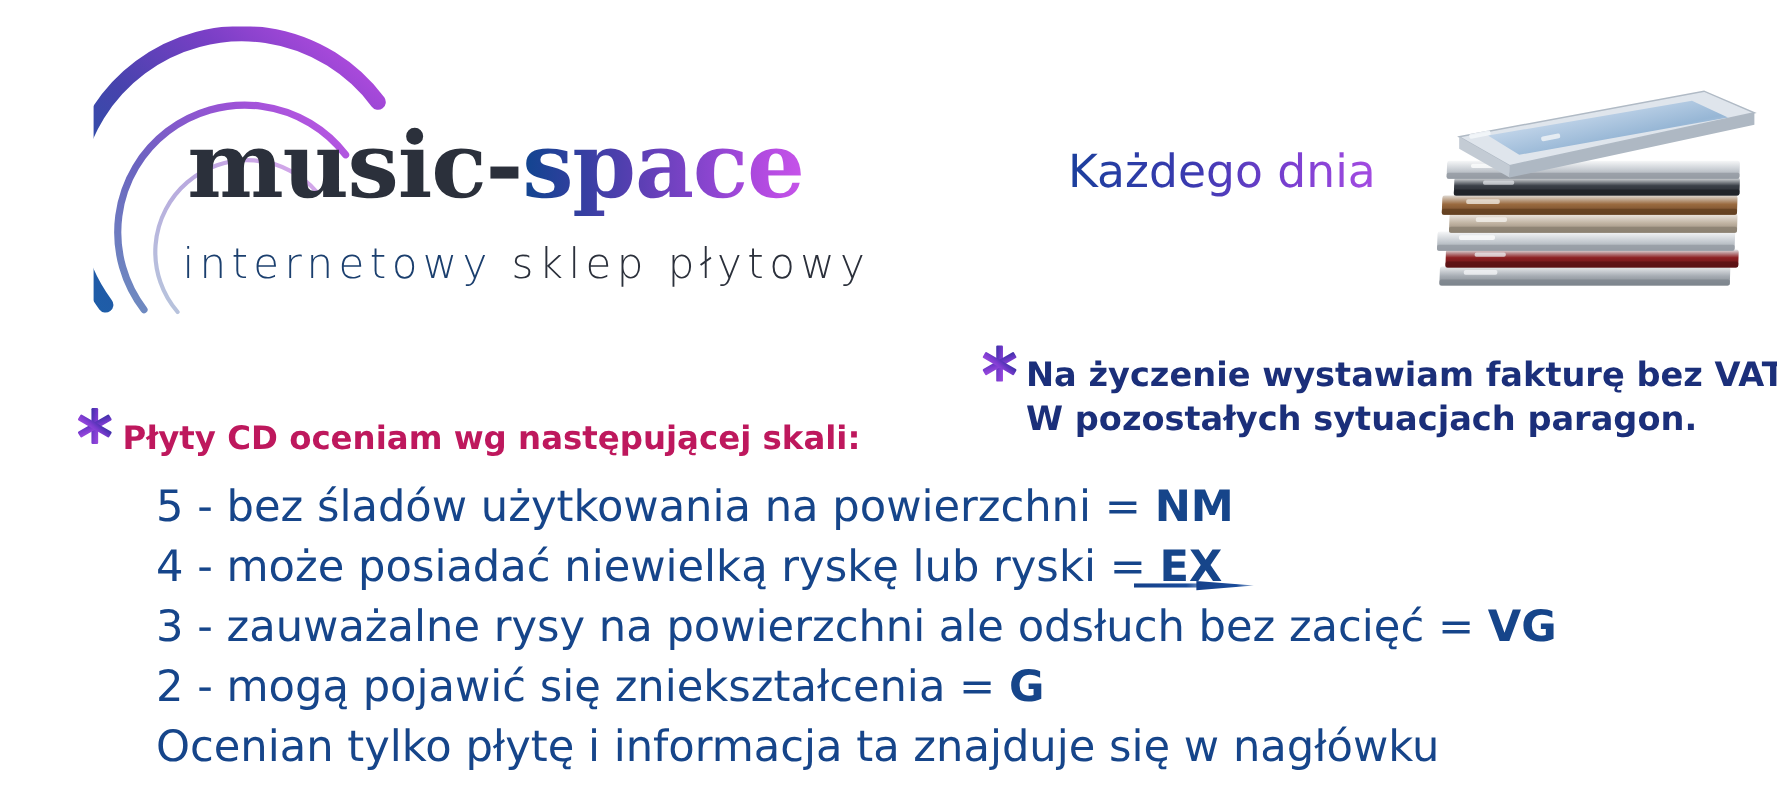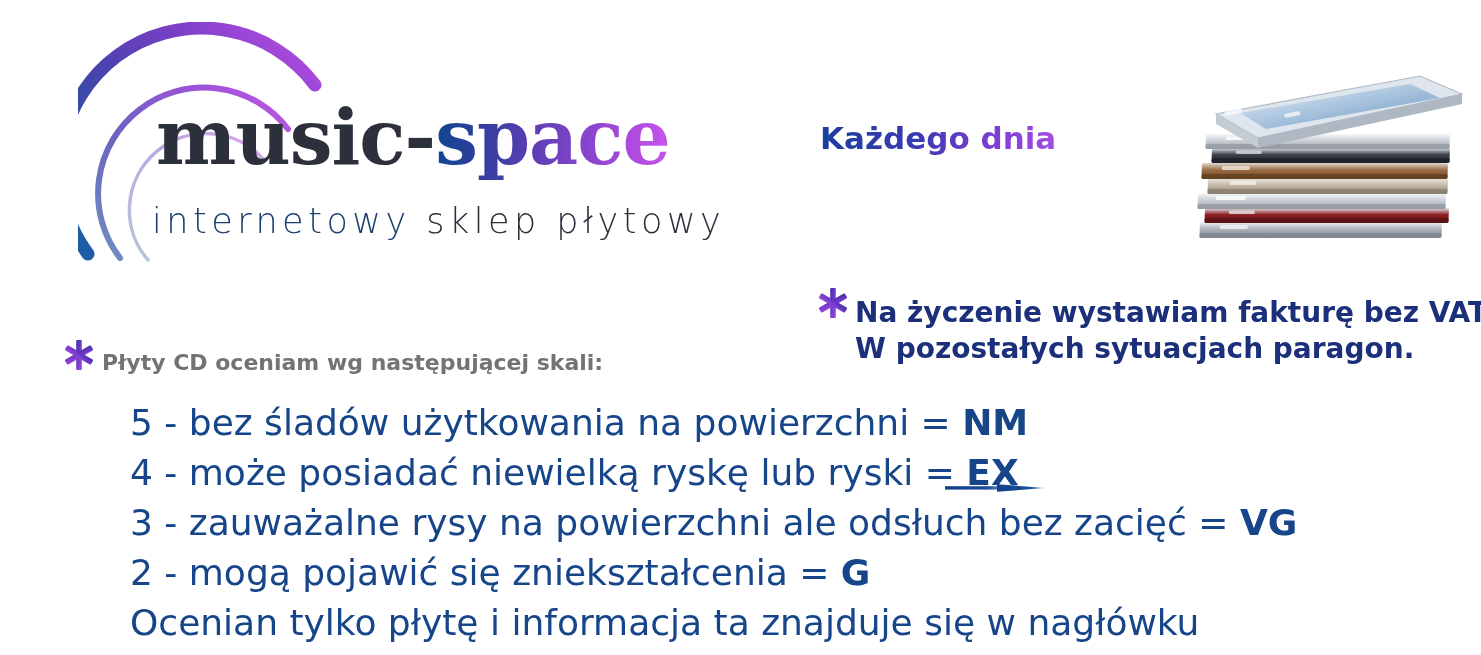--- a/index.html
+++ b/index.html
@@ -73,25 +73,25 @@
     letter-spacing: 4.5px;
     line-height: 1;
     white-space: nowrap;
   }
   #logo-tagline .t-internetowy { color: #1b3f6e; }
   #logo-tagline .t-sklep { color: #2b303b; }
 
   
   #headline {
     position: absolute;
-    left: 820px;
+    left: 890px;
     top: 118px;
     font-family: "DejaVu Sans", sans-serif;
-    font-weight: 700;
-    font-size: 31px;
+    font-weight: 400;
+    font-size: 38px;
     line-height: 1.33;
     white-space: nowrap;
   }
   #headline .hl-line { display: block; }
   #headline .hl-l2 { text-align: right; padding-right: 6px; }
   #headline .g1 {
     background: linear-gradient(90deg, #1b3f9c 0%, #3a3ab0 40%, #7a3fd0 72%, #a44ce2 100%);
     -webkit-background-clip: text;
     background-clip: text;
     color: transparent;
@@ -140,23 +140,23 @@
   #asterisk-vat { left: 816px; top: 286px; }
 
   
   #asterisk-scale { left: 62px; top: 338px; }
   #scale-heading {
     position: absolute;
     left: 102px;
     top: 352px;
     font-family: "DejaVu Sans", sans-serif;
     font-weight: 700;
-    font-size: 22px;
+    font-size: 27px;
     line-height: 1;
-    color: #737373;
+    color: #be185d;
     white-space: nowrap;
   }
   #scale-heading .strong { font-weight: 700; }
 
   #scale-list {
     position: absolute;
     left: 130px;
     top: 398px;
     width: 820px;
   }

